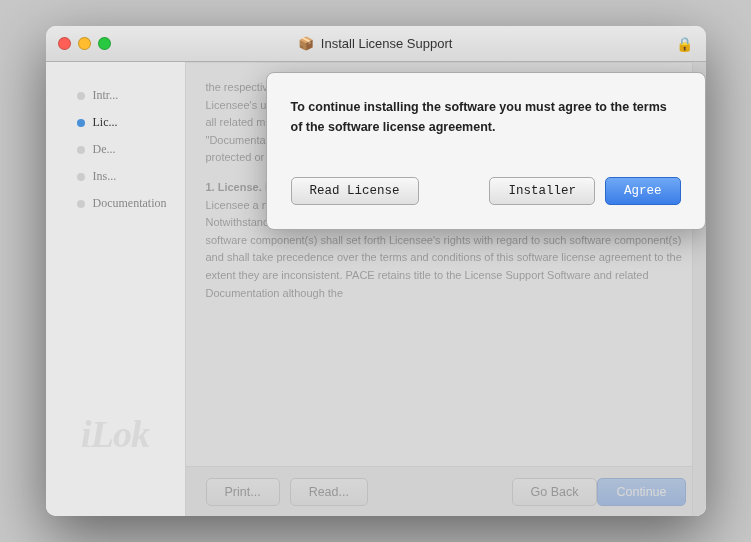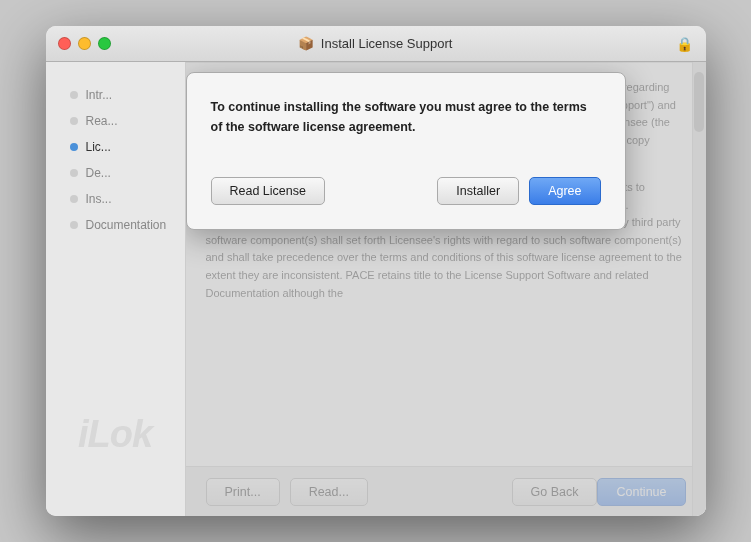--- a/index.html
+++ b/index.html
@@ -76,23 +76,24 @@
       display: flex;
       flex: 1;
       overflow: hidden;
     }
 
     
     .sidebar {
       width: 140px;
       background: #e8e8e8;
       border-right: 1px solid #ccc;
-      padding: 20px 8px;
+      padding: 20px 15px;
       flex-shrink: 0;
       position: relative;
+      font-family: Liberation Serif, serif;
     }
 
     .sidebar-item {
       display: flex;
       align-items: center;
       padding: 6px 16px;
       font-size: 12px;
       color: #888;
       gap: 8px;
     }
@@ -142,22 +143,23 @@
     .modal-overlay {
       position: absolute;
       top: 0;
       left: 0;
       right: 0;
       bottom: 0;
       background: rgba(200,200,200,0.7);
       z-index: 10;
       display: flex;
       align-items: flex-start;
-      justify-content: flex-start;
+      justify-content: flex-end;
       padding-top: 10px;
+      padding-left: 28px;
     }
 
     .modal {
       background: #f5f5f5;
       border: 1px solid #aaa;
       border-radius: 8px;
       box-shadow: 0 8px 30px rgba(0,0,0,0.3);
       width: 440px;
       padding: 24px;
     }
@@ -180,20 +182,21 @@
     }
 
     .modal-btn {
       padding: 6px 18px;
       border-radius: 5px;
       font-size: 12.5px;
       cursor: pointer;
       border: 1px solid #aaa;
       background: linear-gradient(to bottom, #f8f8f8, #e0e0e0);
       color: #222;
+      font-family: Liberation Mono, monospace;
     }
 
     .modal-btn.primary {
       background: linear-gradient(to bottom, #6fa8f5, #3a7de8);
       border-color: #2a6acd;
       color: white;
     }
 
     .modal-spacer { flex: 1; }
 
@@ -293,24 +296,20 @@
     </div>
     <div class="lock-icon">🔒</div>
   </div>
 
   <div class="content-area">
 
     <div class="sidebar">
       <div class="sidebar-item">
         <div class="dot"></div>
         <span>Intr...</span>
-      </div>
-      <div class="sidebar-item">
-        <div class="dot"></div>
-        <span>Rea...</span>
       </div>
       <div class="sidebar-item active">
         <div class="dot"></div>
         <span>Lic...</span>
       </div>
       <div class="sidebar-item">
         <div class="dot"></div>
         <span>De...</span>
       </div>
       <div class="sidebar-item">

